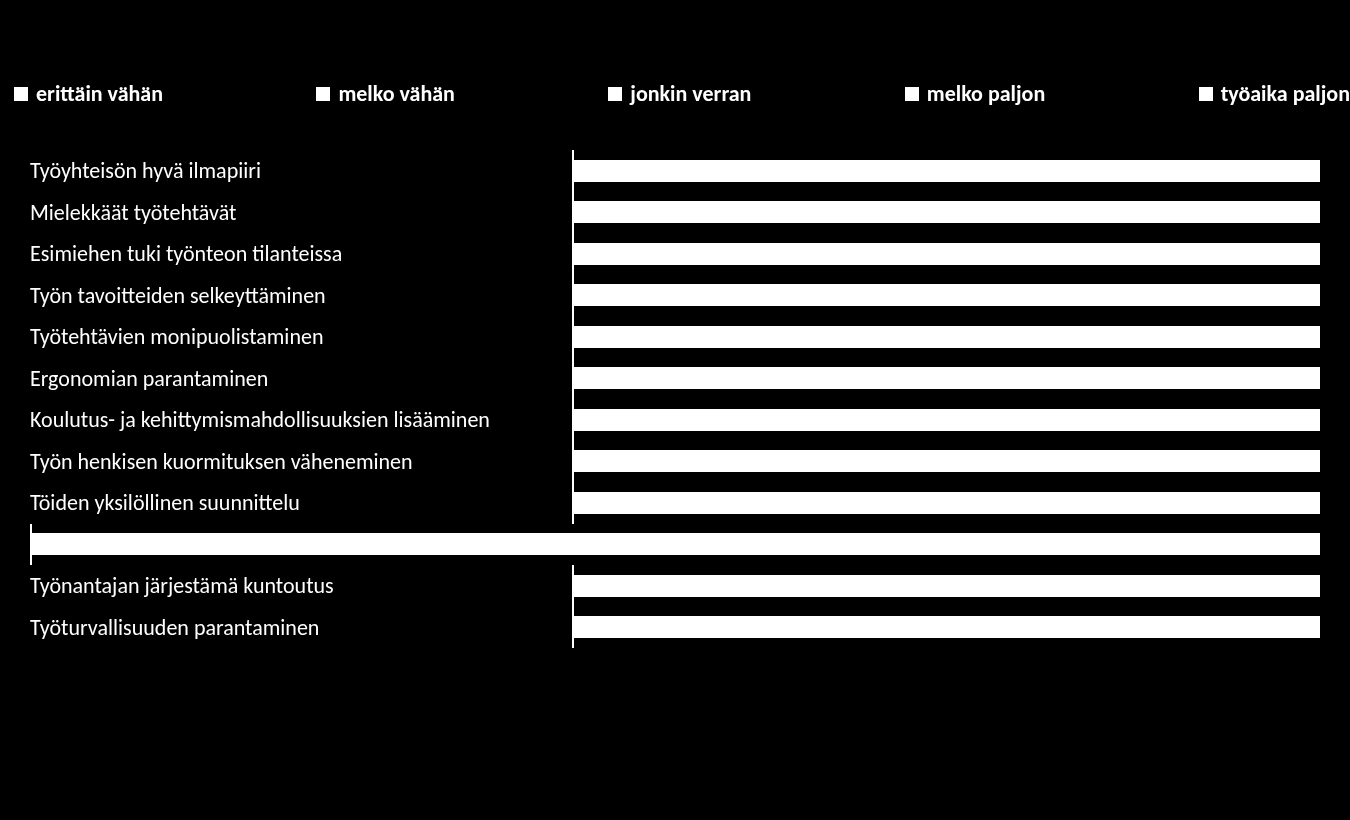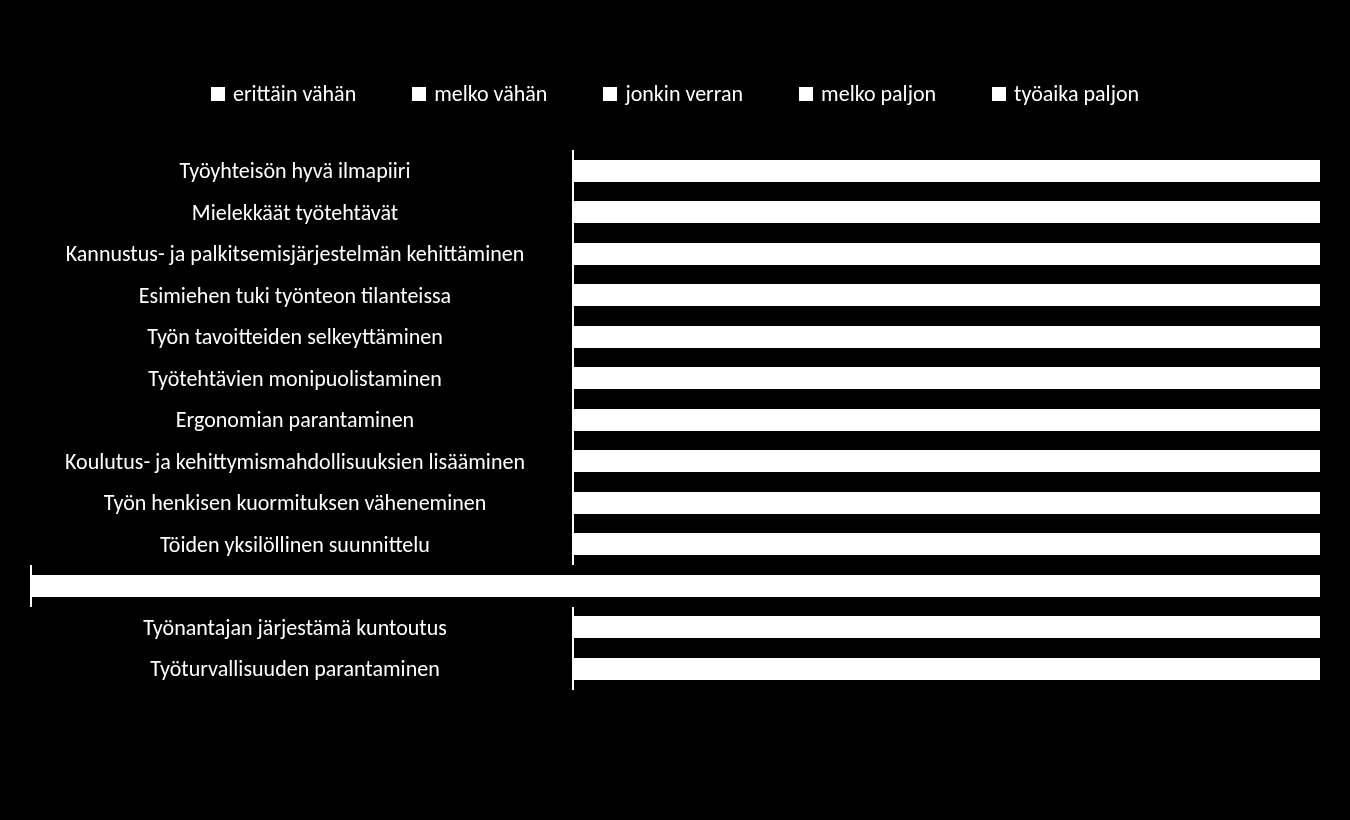--- a/index.html
+++ b/index.html
@@ -16,26 +16,27 @@
   .chart {
     position: relative;
     width: 1350px;
     height: 820px;
     box-sizing: border-box;
     padding: 70px 30px 40px 30px;
   }
   .legend {
     position: absolute;
     top: 80px;
-    left: 0;
+    left: 14px;
     right: 0;
     display: flex;
-    justify-content: center;
+    justify-content: space-between;
     gap: 56px;
     font-size: 22px;
+    font-weight: bold;
   }
   .legend-item {
     display: flex;
     align-items: center;
     gap: 8px;
     white-space: nowrap;
   }
   .swatch {
     width: 14px;
     height: 14px;
@@ -49,21 +50,21 @@
     right: 30px;
     bottom: 40px;
   }
   .row {
     display: flex;
     align-items: center;
     height: 41.5px; 
   }
   .cat {
     width: 530px;
-    text-align: center;
+    text-align: left;
     padding-right: 12px;
     font-size: 22px;
     white-space: nowrap;
   }
   .bar-area {
     position: relative;
     flex: 1;
     height: 100%;
     border-left: 2px solid #fff;
     display: flex;
@@ -104,26 +105,20 @@
 
   <div class="plot" id="plot">
       <div class="row">
         <div class="cat">Työyhteisön hyvä ilmapiiri</div>
         <div class="bar-area">
           <div class="bar" style="width: 100%;"></div>
         </div>
       </div>
       <div class="row">
         <div class="cat">Mielekkäät työtehtävät</div>
-        <div class="bar-area">
-          <div class="bar" style="width: 100%;"></div>
-        </div>
-      </div>
-      <div class="row">
-        <div class="cat">Kannustus- ja palkitsemisjärjestelmän kehittäminen</div>
         <div class="bar-area">
           <div class="bar" style="width: 100%;"></div>
         </div>
       </div>
       <div class="row">
         <div class="cat">Esimiehen tuki työnteon tilanteissa</div>
         <div class="bar-area">
           <div class="bar" style="width: 100%;"></div>
         </div>
       </div>

